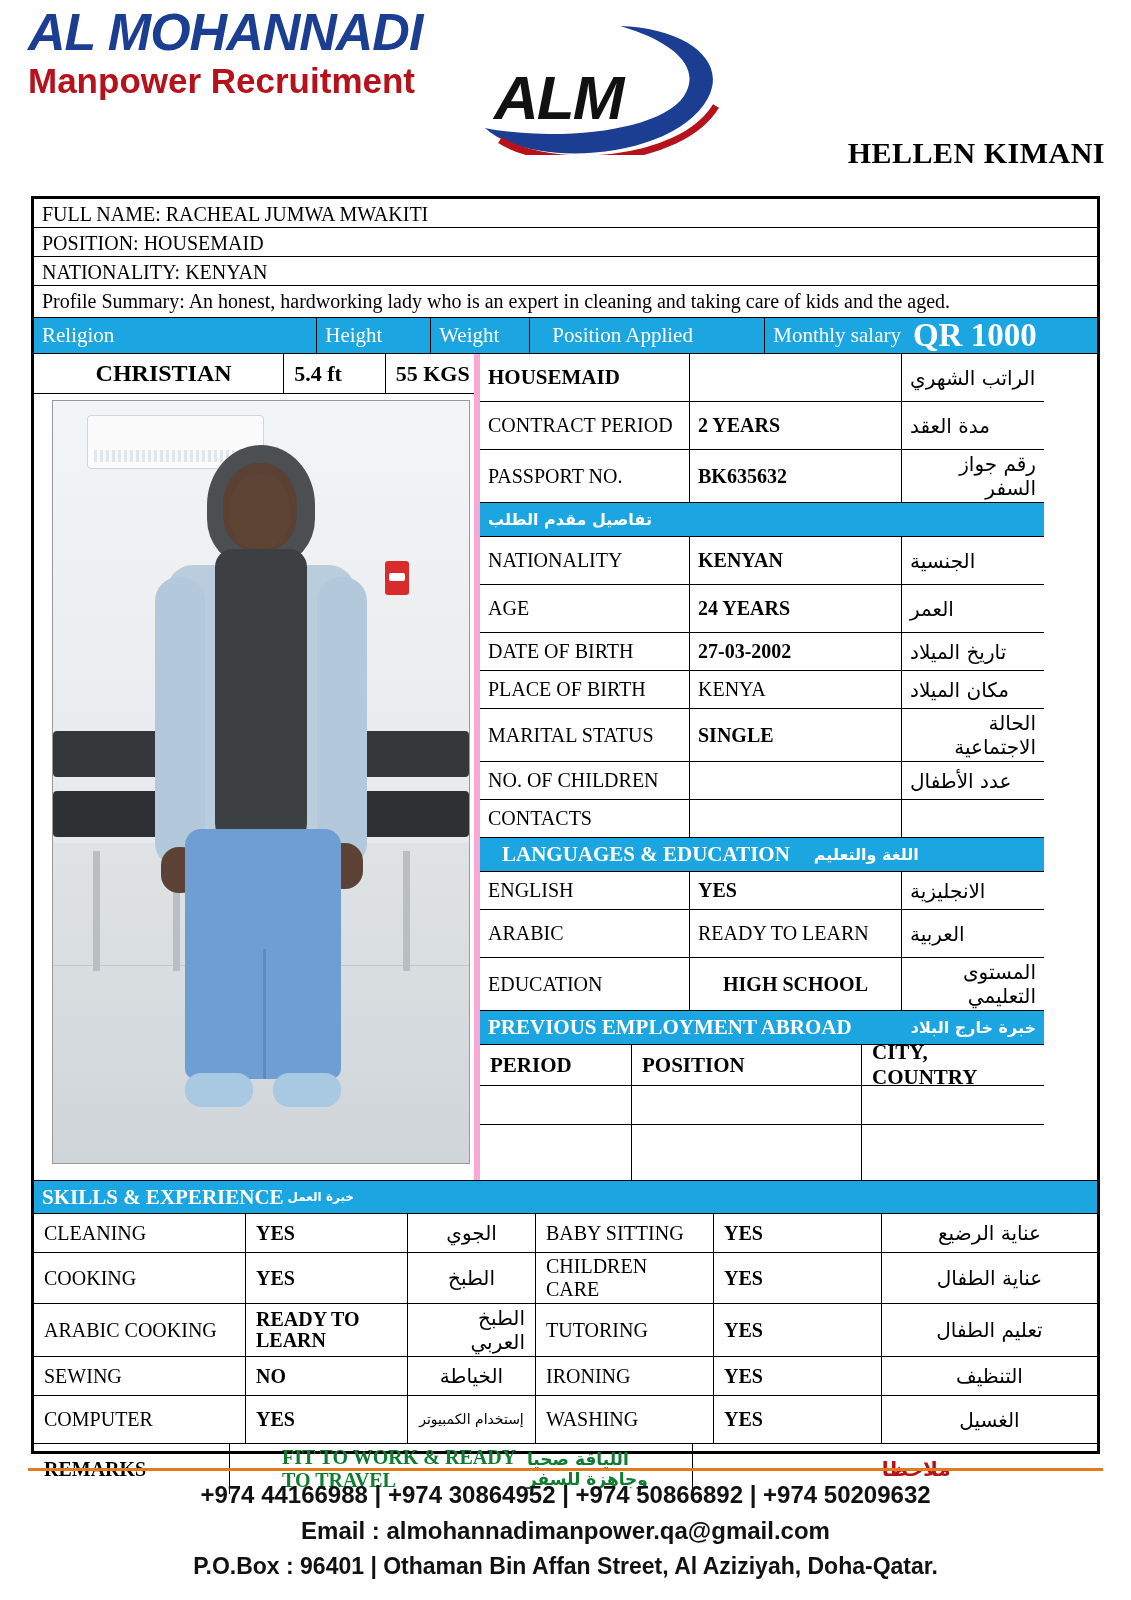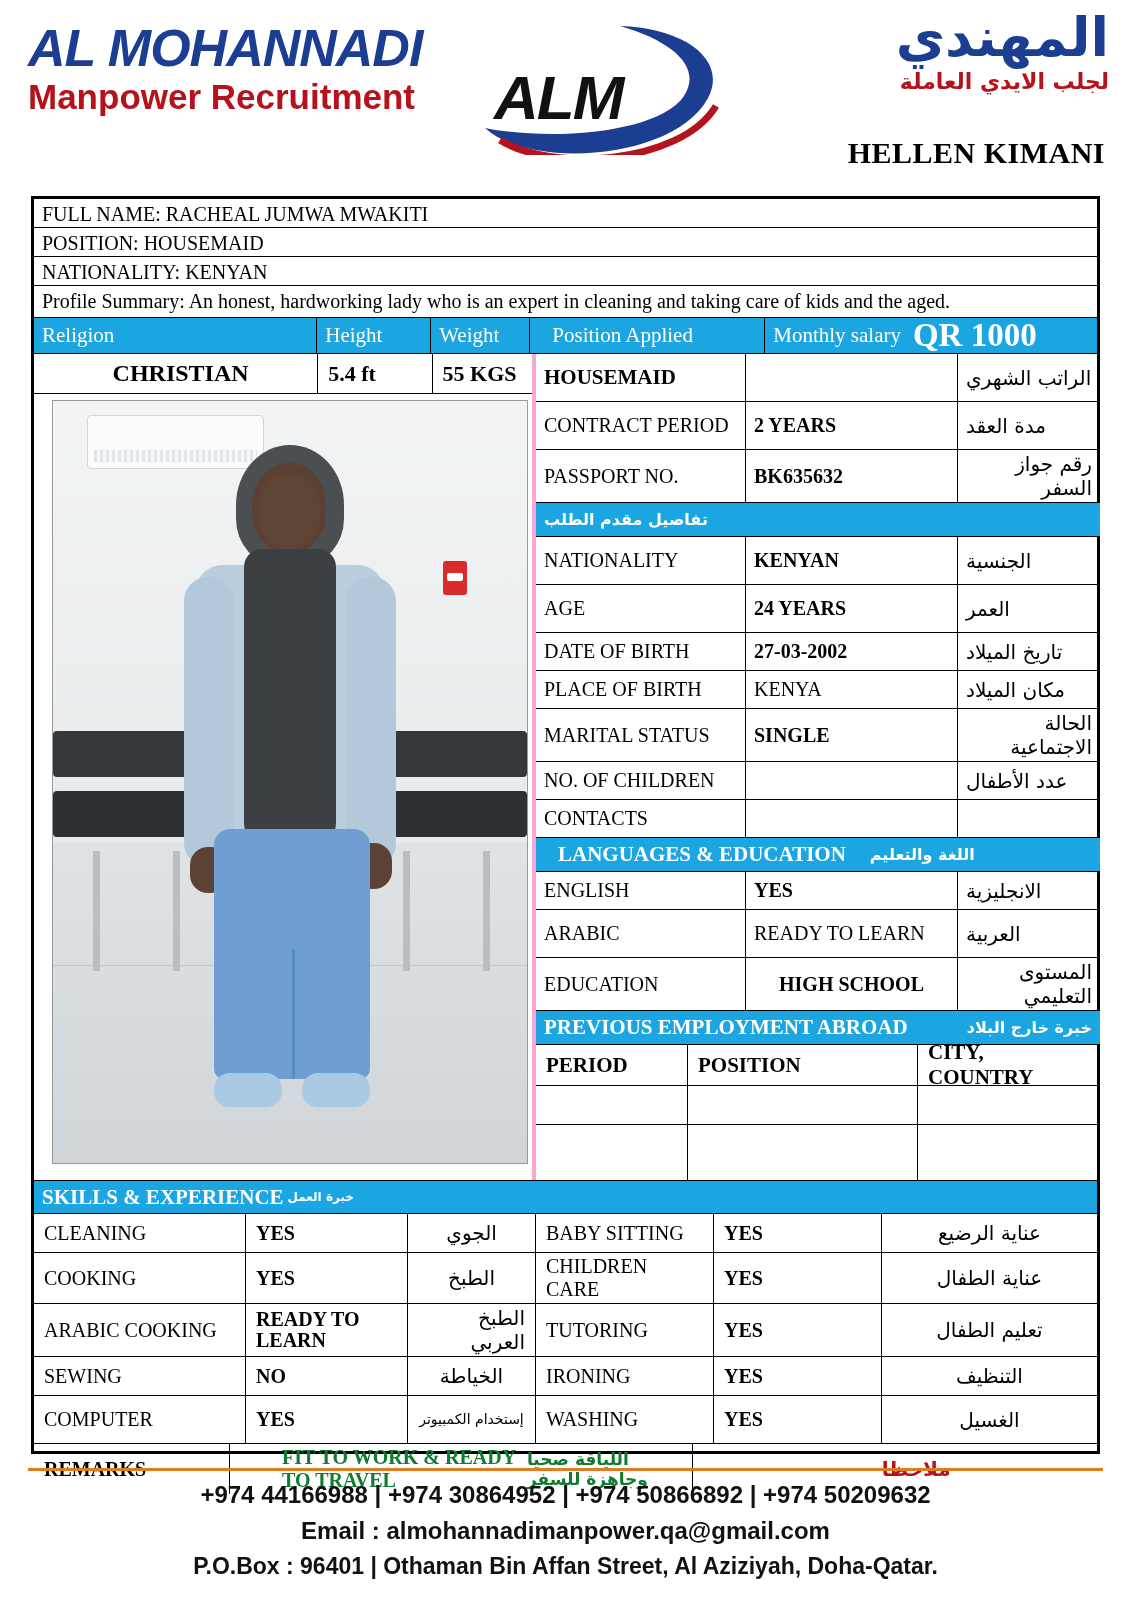--- a/index.html
+++ b/index.html
@@ -25,21 +25,21 @@
   
   .header {
     position: relative;
     height: 170px;
     padding: 8px 18px 0 18px;
     box-sizing: border-box;
   }
   .brand-left {
     position: absolute;
     left: 28px;
-    top: 22px;
+    top: 6px;
     width: 470px;
   }
   .brand-title {
     font-family: "Liberation Sans", sans-serif;
     font-weight: bold;
     font-style: italic;
     font-size: 52px;
     letter-spacing: -1px;
     color: #1b3e92;
     line-height: 1;
@@ -163,23 +163,23 @@
     font-size: 33px;
     line-height: 1;
   }
 
   
   .body-wrap {
     display: flex;
     align-items: stretch;
   }
   .left-col {
-    width: 502px;
-    box-sizing: border-box;
-    border-right: 4px solid #f9a8d4;
+    width: 446px;
+    box-sizing: border-box;
+    border-right: 6px solid #f9a8d4;
   }
   .left-vals {
     display: flex;
     height: 40px;
     border-bottom: 1px solid #000;
     box-sizing: border-box;
   }
   .left-vals > div {
     border-right: 1px solid #000;
     display: flex;
@@ -395,24 +395,20 @@
     </div>
 
     <div class="alm-logo">
       <svg class="swoosh" viewBox="0 0 260 135">
         <path d="M15 108 C 60 150, 205 140, 238 78 C 258 40, 215 8, 150 6 C 205 22, 232 48, 214 76 C 190 112, 85 122, 15 108 Z" fill="#1b3e92"></path>
         <path d="M30 120 C 80 152, 210 145, 246 86" stroke="#b5121b" stroke-width="7" fill="none"></path>
       </svg>
       <div class="alm-text">ALM</div>
     </div>
 
-    <div class="brand-ar">
-      <div class="brand-ar-title">المهندي</div>
-      <div class="brand-ar-sub">لجلب الايدي العاملة</div>
-    </div>
 
     <div class="candidate-name">HELLEN KIMANI</div>
   </div>
 
   <div class="frame">
 
     <div class="row-line">FULL NAME: RACHEAL JUMWA MWAKITI</div>
     <div class="row-line">POSITION: HOUSEMAID</div>
     <div class="row-line">NATIONALITY: KENYAN</div>
     <div class="row-line profile">Profile Summary: An honest, hardworking lady who is an expert in cleaning and taking care of kids and the aged.</div>

